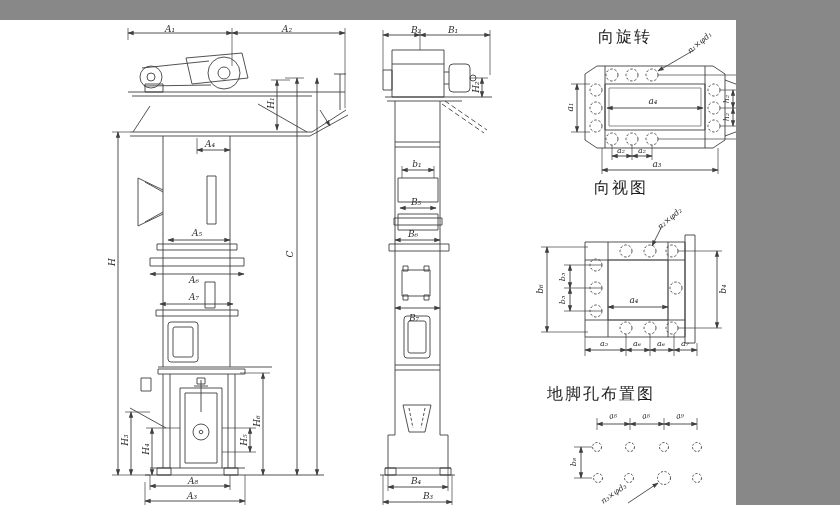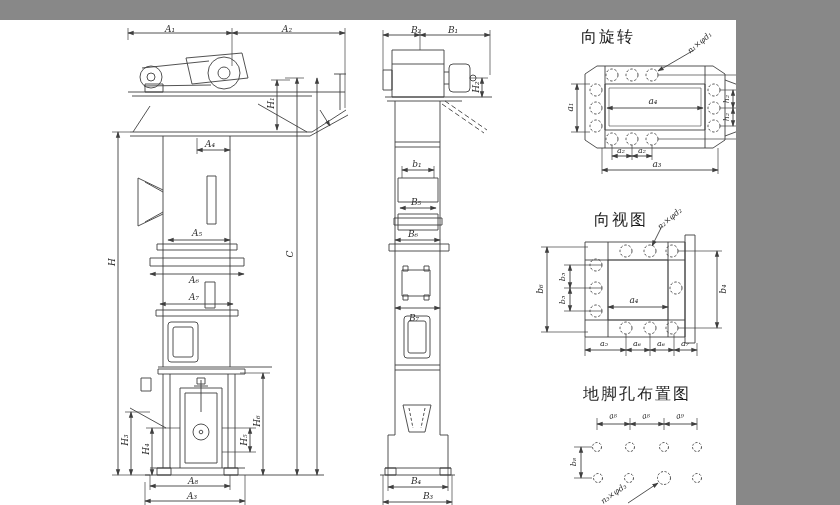--- a/index.html
+++ b/index.html
@@ -257,48 +257,48 @@
   <span class="lab" style="left:476px;top:67px;--r:-90deg">H₂</span>
   <span class="lab" style="left:417px;top:144px">b₁</span>
   <span class="lab" style="left:416px;top:182px">B₅</span>
   <span class="lab" style="left:413px;top:214px">B₆</span>
   <span class="lab" style="left:414px;top:298px">B₇</span>
   <span class="lab" style="left:416px;top:461px">B₄</span>
   <span class="lab" style="left:428px;top:476px">B₃</span>
 </div>
 
 <div>
-  <span class="cjk" style="left:608px;top:17px">向旋转</span>
+  <span class="cjk" style="left:625px;top:17px">向旋转</span>
   <span class="lab small" style="left:700px;top:23px;--r:-40deg">n₁×φd₁</span>
   <span class="lab" style="left:570px;top:87px;--r:-90deg">a₁</span>
   <span class="lab" style="left:653px;top:81px">a₄</span>
   <span class="lab small" style="left:621px;top:131px">a₂</span>
   <span class="lab small" style="left:642px;top:131px">a₂</span>
   <span class="lab" style="left:657px;top:144px">a₃</span>
   <span class="lab small" style="left:727px;top:79px;--r:-90deg">h₂</span>
   <span class="lab small" style="left:727px;top:97px;--r:-90deg">h₂</span>
   <span class="lab" style="left:742px;top:87px;--r:-90deg">h₃</span>
 </div>
 
 <div>
-  <span class="cjk" style="left:621px;top:200px">向视图</span>
+  <span class="cjk" style="left:621px;top:168px">向视图</span>
   <span class="lab small" style="left:670px;top:199px;--r:-40deg">n₂×φd₂</span>
   <span class="lab" style="left:540px;top:269px;--r:-90deg">b₆</span>
   <span class="lab small" style="left:563px;top:257px;--r:-90deg">b₅</span>
   <span class="lab small" style="left:563px;top:280px;--r:-90deg">b₅</span>
   <span class="lab" style="left:634px;top:280px">a₄</span>
   <span class="lab" style="left:723px;top:269px;--r:-90deg">b₄</span>
   <span class="lab small" style="left:604px;top:324px">a₅</span>
   <span class="lab small" style="left:637px;top:324px">a₆</span>
   <span class="lab small" style="left:661px;top:324px">a₆</span>
   <span class="lab small" style="left:685px;top:324px">a₇</span>
 </div>
 
 <div>
-  <span class="cjk" style="left:637px;top:374px">地脚孔布置图</span>
+  <span class="cjk" style="left:601px;top:374px">地脚孔布置图</span>
   <span class="lab small" style="left:613px;top:396px;--r:-15deg">a₈</span>
   <span class="lab small" style="left:646px;top:396px;--r:-15deg">a₈</span>
   <span class="lab small" style="left:680px;top:396px;--r:-15deg">a₉</span>
   <span class="lab small" style="left:574px;top:442px;--r:-90deg">b₈</span>
   <span class="lab small" style="left:614px;top:474px;--r:-35deg">n₃×φd₃</span>
 </div>
 
 </div>
 
 </body></html>

